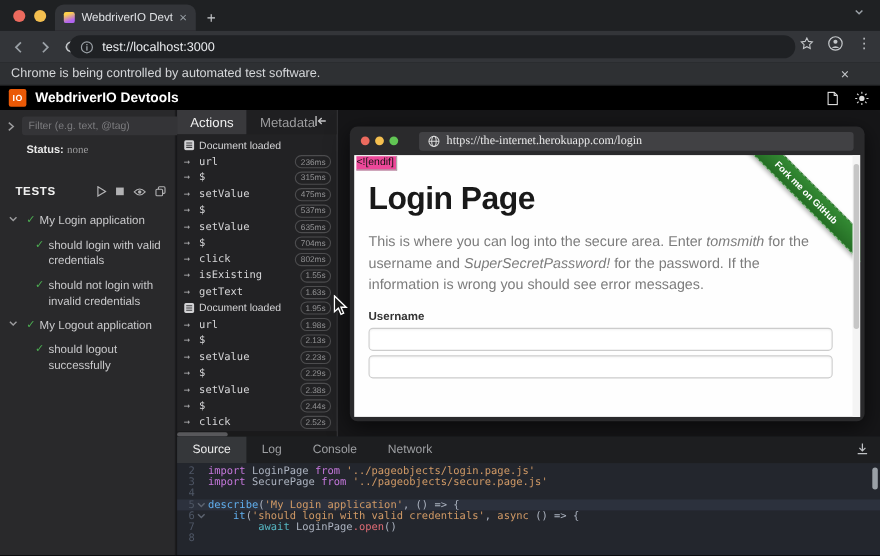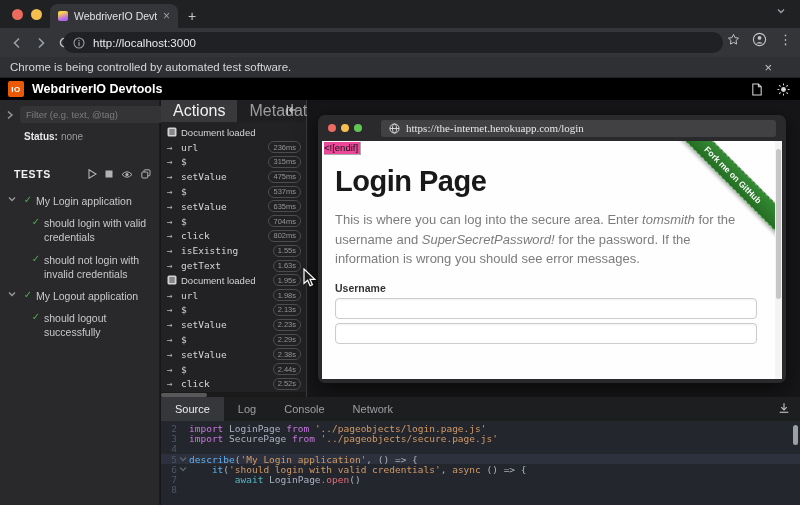--- a/index.html
+++ b/index.html
@@ -33,36 +33,36 @@
   .apptitle { color:#fff; font-weight:bold; font-size:12.5px; margin-left:8px; }
   .appheader-icons { position:absolute; right:10px; display:flex; gap:14px; color:#d9d9d9; }
 
   
   .sidebar { position:absolute; left:0; top:100px; width:160px; height:405px; background:#29292b; border-right:1px solid #1c1c1d; }
   .filter-row { display:flex; align-items:center; padding:6px 8px 4px 6px; gap:6px; }
   .filter-input { flex:1; background:#343437; border:none; border-radius:3px; height:17px; font-size:9.5px; color:#ccc; padding:0 6px; outline:none; font-family:"Liberation Sans",sans-serif; }
   .filter-input::placeholder { color:#7c7c7f; }
   .status-row { padding:4px 10px 2px 24px; font-size:10px; }
   .status-label { color:#e8e8e8; font-weight:bold; }
-  .status-value { color:#9a9a9c; margin-left:3px; }
+  .status-value { color:#9a9a9c; margin-left:3px;font-family:Liberation Serif, serif; }
   .tests-row { display:flex; align-items:center; padding:8px 8px 4px 14px;margin-top:16px; }
   .tests-heading { color:#f0f0f0; font-weight:bold; font-size:10.5px; letter-spacing:.6px; flex:1; }
   .tests-icons { display:flex; gap:8px; color:#b2b2b4; align-items:center; }
   .tree { padding:6px 4px 0 2px; }
   .tree-row { display:flex; align-items:flex-start; padding:4px 2px; }
   .tree-chevron { width:16px; color:#9b9b9d; display:flex; justify-content:center; margin-top:1px; flex:none; }
   .tree-spacer { width:16px; flex:none; }
   .tree-indent { width:8px; flex:none; }
   .tree-check { width:16px; color:#4cae52; font-size:10px; margin-top:0; flex:none; text-align:center; }
   .tree-label { color:#c9c9cb; font-size:10.5px; line-height:1.35; max-width:104px; }
 
   
   .actions-panel { position:absolute; left:161px; top:100px; width:146px; height:297px; background:#222224; border-right:1px solid #3a3a3c; display:flex; flex-direction:column; }
   .panel-tabbar { height:22px; background:#1f1f21; display:flex; align-items:stretch; flex:none; position:relative; }
-  .panel-tab { padding:0 12px; display:flex; align-items:center; font-size:16px; color:#9d9d9f; }
+  .panel-tab { padding:0 12px; display:flex; align-items:center; font-size:12px; color:#9d9d9f; }
   .panel-tab.active { background:#39393c; color:#f0f0f0; }
   .panel-collapse { position:absolute; right:8px; top:4px; color:#c7c7c9; }
   .actions-list { flex:1; overflow:hidden; padding-top:3px; }
   .action-row { display:flex; align-items:center; height:14.8px; padding:0 5px 0 6px; }
   .action-arrow { color:#b9b9bb; font-family:"DejaVu Sans Mono",monospace; font-size:9.5px; width:14px; flex:none; }
   .action-doc-icon { width:14px; flex:none; display:flex; }
   .action-label { color:#d6d6d8; font-family:"DejaVu Sans Mono",monospace; font-size:9.5px; flex:1; white-space:nowrap; overflow:hidden; }
   .action-label.doc { font-family:"Liberation Sans",sans-serif; font-size:9.5px; }
   .action-time { border:1px solid #4c4c4e; color:#949496; font-size:7.5px; border-radius:8px; padding:0.5px 4px; flex:none; }
   .actions-hscroll { height:5px; background:#1a1a1b; position:relative; flex:none; }
@@ -149,21 +149,21 @@
         </svg>
     </span>
     <div class="omnibox">
       <span>
         <svg width="12" height="12" viewBox="0 0 12 12">
             <circle cx="6" cy="6" r="5" stroke="#9aa0a6" fill="none" stroke-width="1.1"></circle>
             <rect x="5.4" y="5" width="1.2" height="4" fill="#9aa0a6"></rect>
             <rect x="5.4" y="3" width="1.2" height="1.2" fill="#9aa0a6"></rect>
           </svg>
       </span>
-      <span class="omni-url">http://localhost:3000</span>
+      <span class="omni-url">test://localhost:3000</span>
     </div>
     <div class="toolbar-right">
       <span>
         <svg width="13" height="13" viewBox="0 0 16 16">
             <path d="M8 1.8 l1.9 3.9 4.3 .6 -3.1 3 .7 4.3 L8 11.6 4.2 13.6 l.7 -4.3 -3.1 -3 4.3 -.6 z" stroke="currentColor" stroke-width="1.2" fill="none"></path>
           </svg>
       </span>
       <span>
         <svg width="15" height="15" viewBox="0 0 16 16">
             <circle cx="8" cy="8" r="6.5" stroke="currentColor" stroke-width="1.2" fill="none"></circle>

